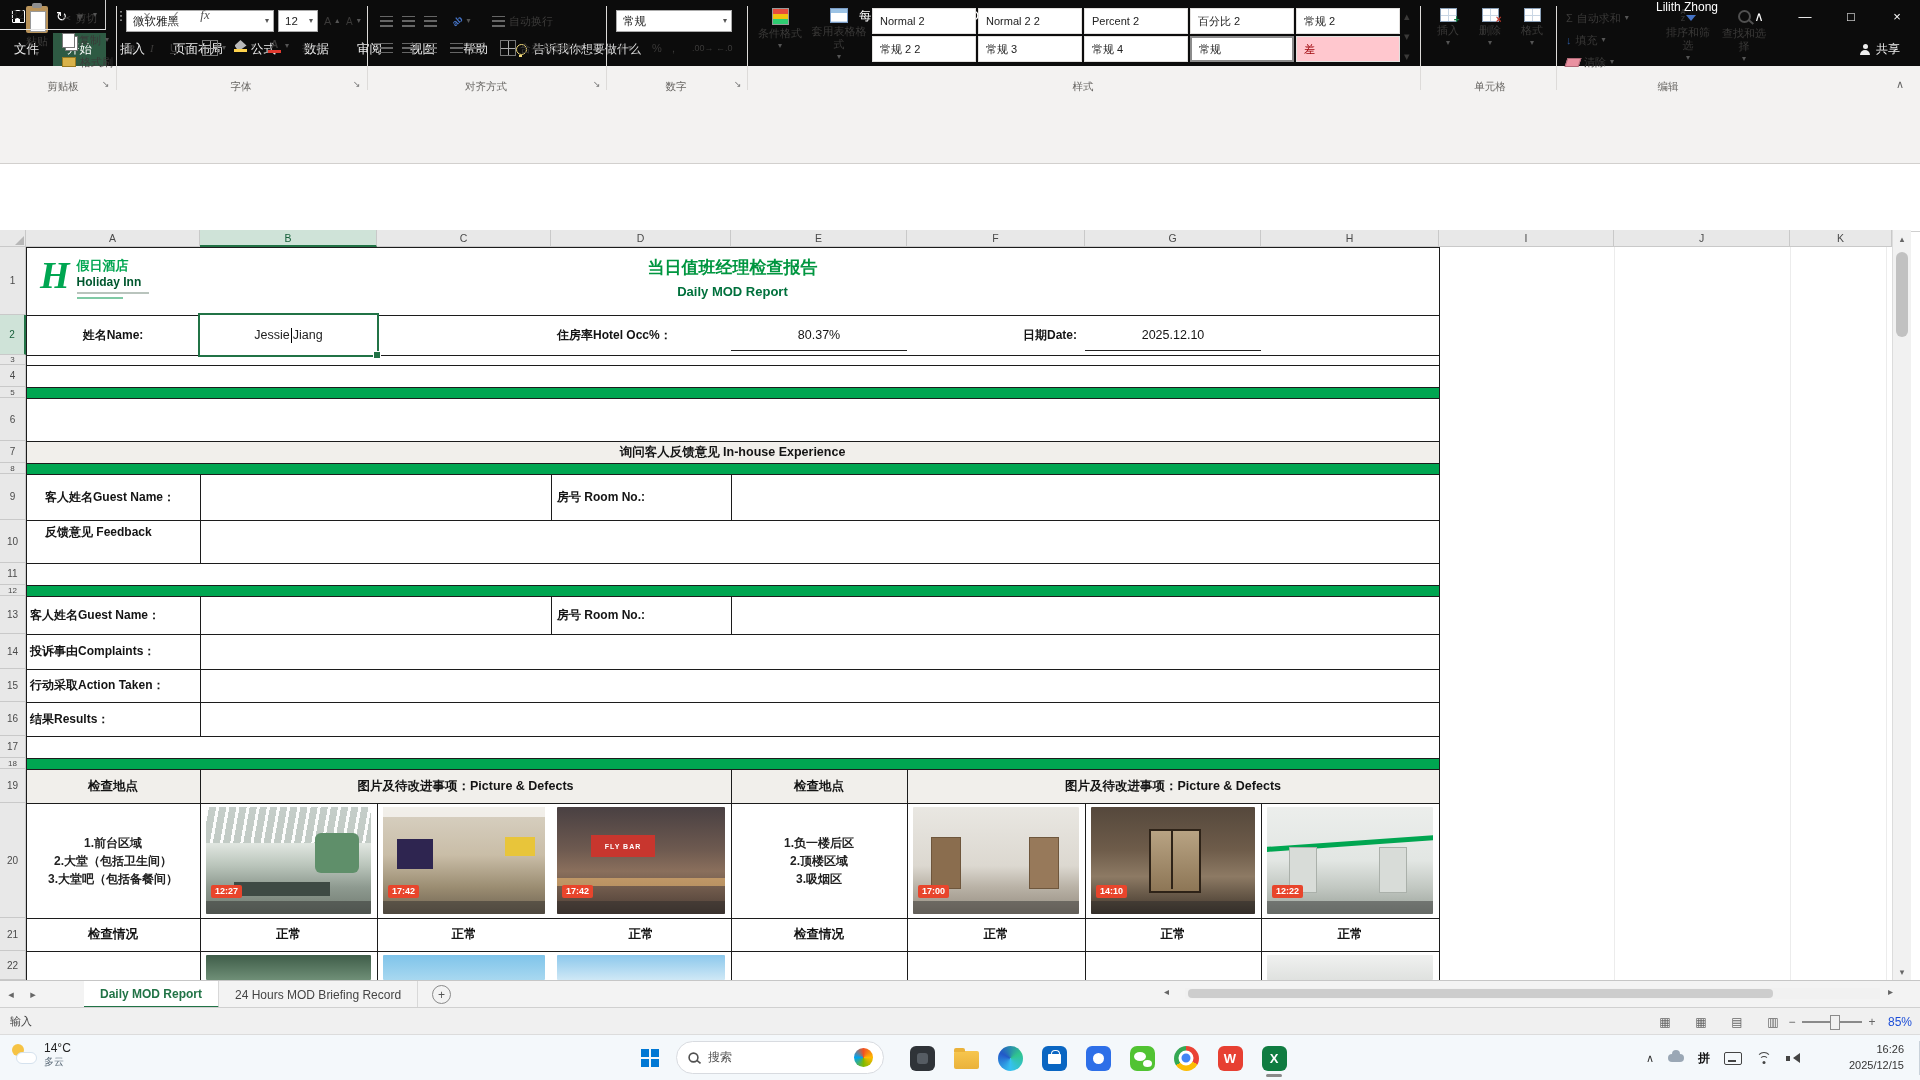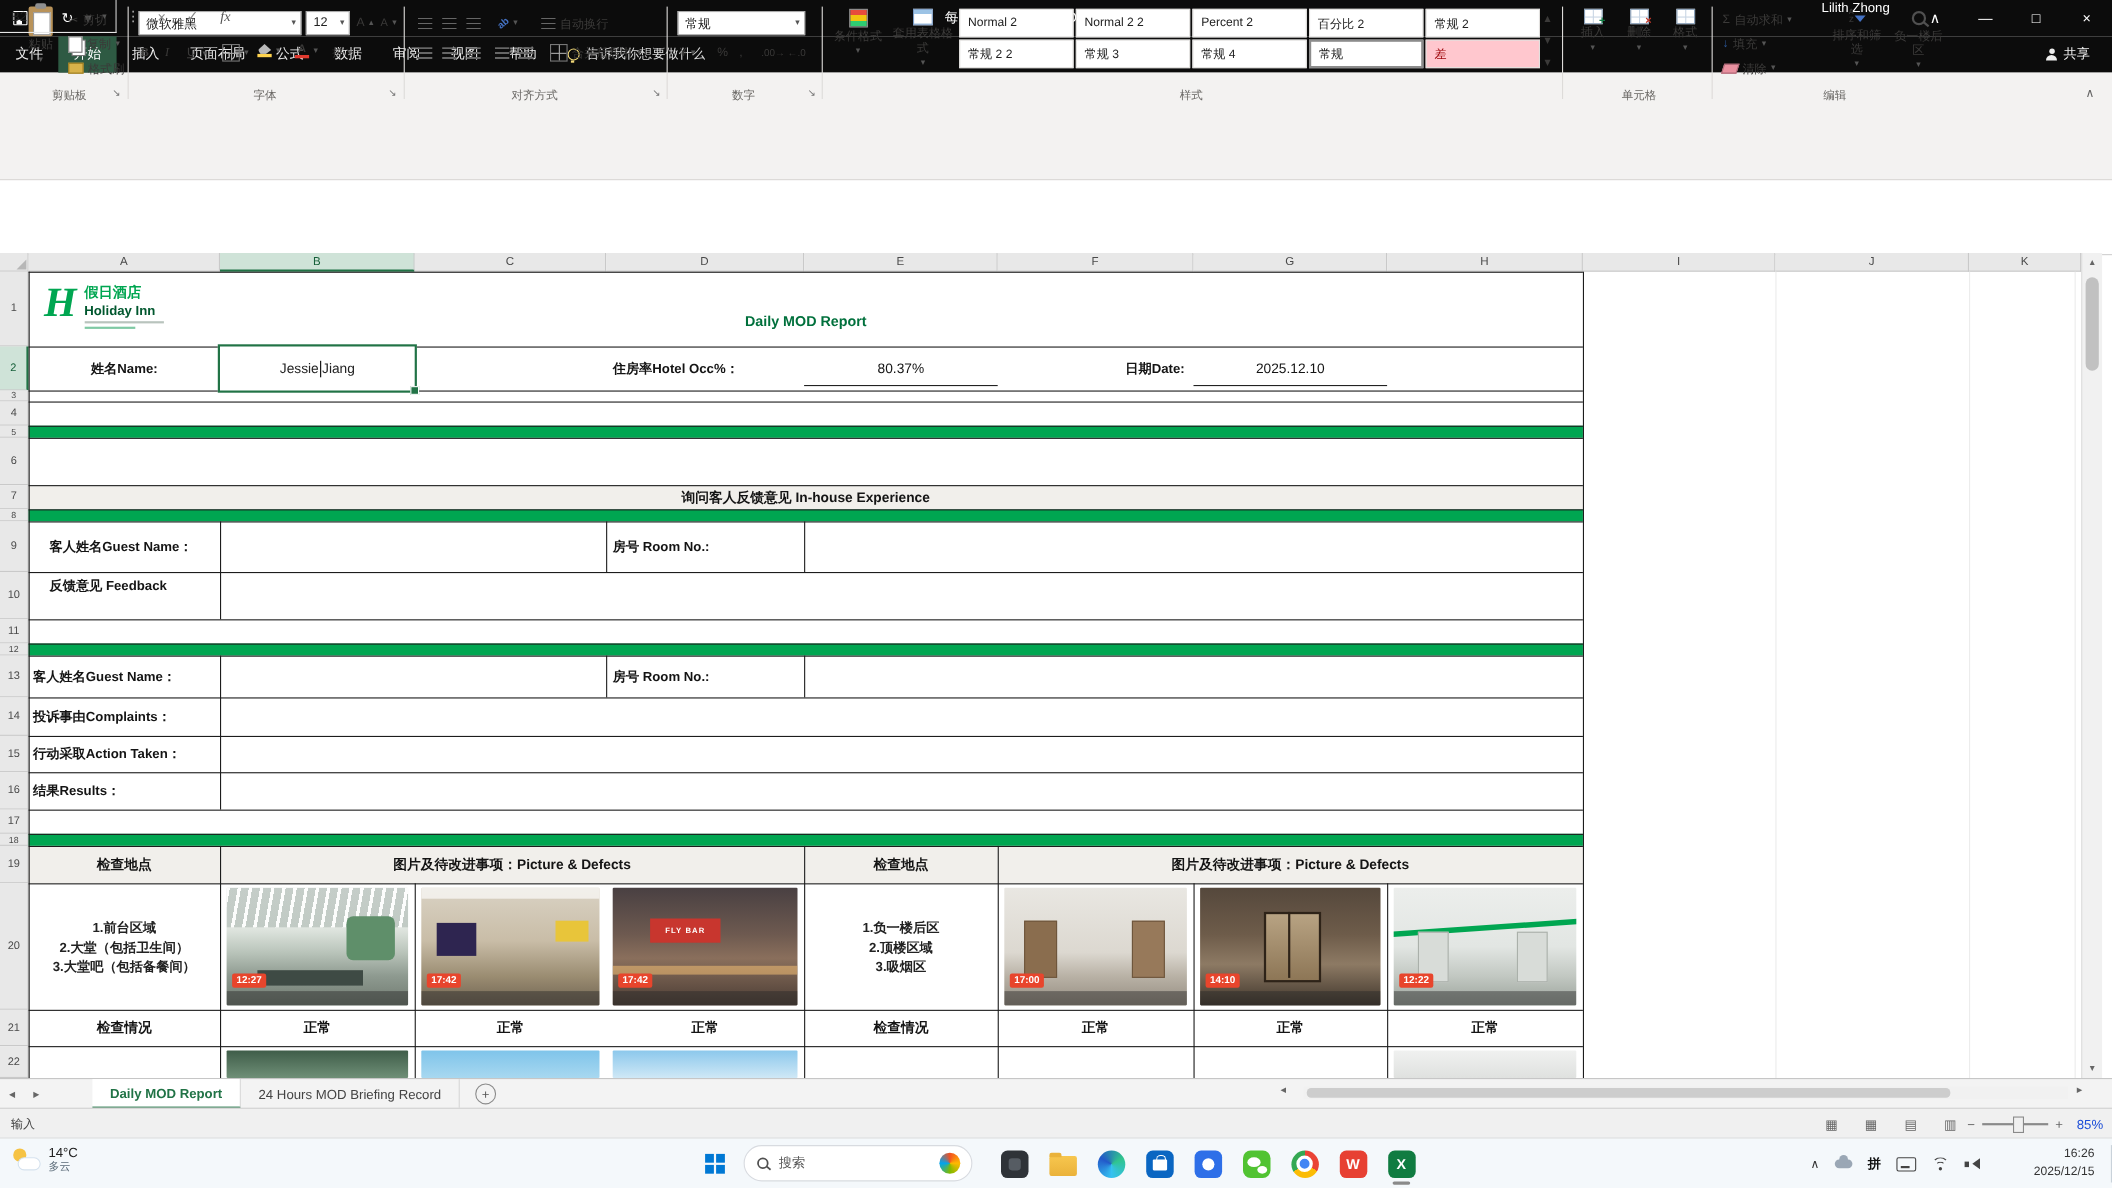--- a/index.html
+++ b/index.html
@@ -388,21 +388,21 @@
       <span>清除</span>
         <span class="dd">▾</span>
       </div>
     <div class="gbtn" style="left:1662px;top:8px;width:52px">
       <span><span class="az">A<br>Z</span><span class="fun"></span></span>
       <span>排序和筛选</span>
         <span class="dd">▾</span>
       </div>
     <div class="gbtn" style="left:1718px;top:8px;width:52px">
       <span class="mag" style="margin:2px"></span>
-      <span>负一楼后区</span>
+      <span>查找和选择</span>
         <span class="dd">▾</span>
       </div>
     <div class="grp-lbl" style="left:1668px">编辑</div>
     <span class="a" style="left:1896px;top:78px;color:#666;font-size:11px">∧</span>
   </div>
 
   <div id="fbar">
     <div class="namebox">
       <span>B2</span>
       <span class="dd" style="margin-left:auto;margin-right:8px">▾</span>
@@ -469,20 +469,21 @@
   <div class="a" style="left:40px;top:252px;display:flex;gap:7px;align-items:flex-start">
 
     <span style="font-family:'Liberation Serif','DejaVu Serif',serif;font-style:italic;font-weight:700;font-size:38px;line-height:46px;color:#00a651">H</span>
     <span style="display:flex;flex-direction:column;padding-top:5px">
       <span style="font-size:13px;font-weight:700;color:#00a651">假日酒店</span>
       <span style="font-size:12px;font-weight:700;color:#00572e">Holiday Inn</span>
       <span style="width:72px;height:2px;background:#b9c4bd;margin-top:3px"></span>
       <span style="width:46px;height:2px;background:#7fc9a4;margin-top:3px"></span>
     </span>
   </div>
+  <div class="val b" style="left:26px;top:255px;width:1413px;height:24px;color:#009640;font-size:17px">当日值班经理检查报告</div>
   <div class="val b" style="left:26px;top:282px;width:1413px;height:18px;color:#00703c;font-size:13px">Daily MOD Report</div>
 
   <div class="lbl" style="left:26px;top:315px;width:174px;height:40px;justify-content:center">姓名Name:</div>
   <div class="lbl" style="left:557px;top:315px;height:40px">住房率Hotel Occ%：</div>
   <div class="val" style="left:731px;top:315px;width:176px;height:40px">80.37%</div>
   <div class="a" style="left:731px;top:350px;width:176px;height:1px;background:#222"></div>
   <div class="lbl" style="left:907px;top:315px;width:170px;height:40px;justify-content:flex-end">日期Date:</div>
   <div class="val" style="left:1085px;top:315px;width:176px;height:40px">2025.12.10</div>
   <div class="a" style="left:1085px;top:350px;width:176px;height:1px;background:#222"></div>
 

